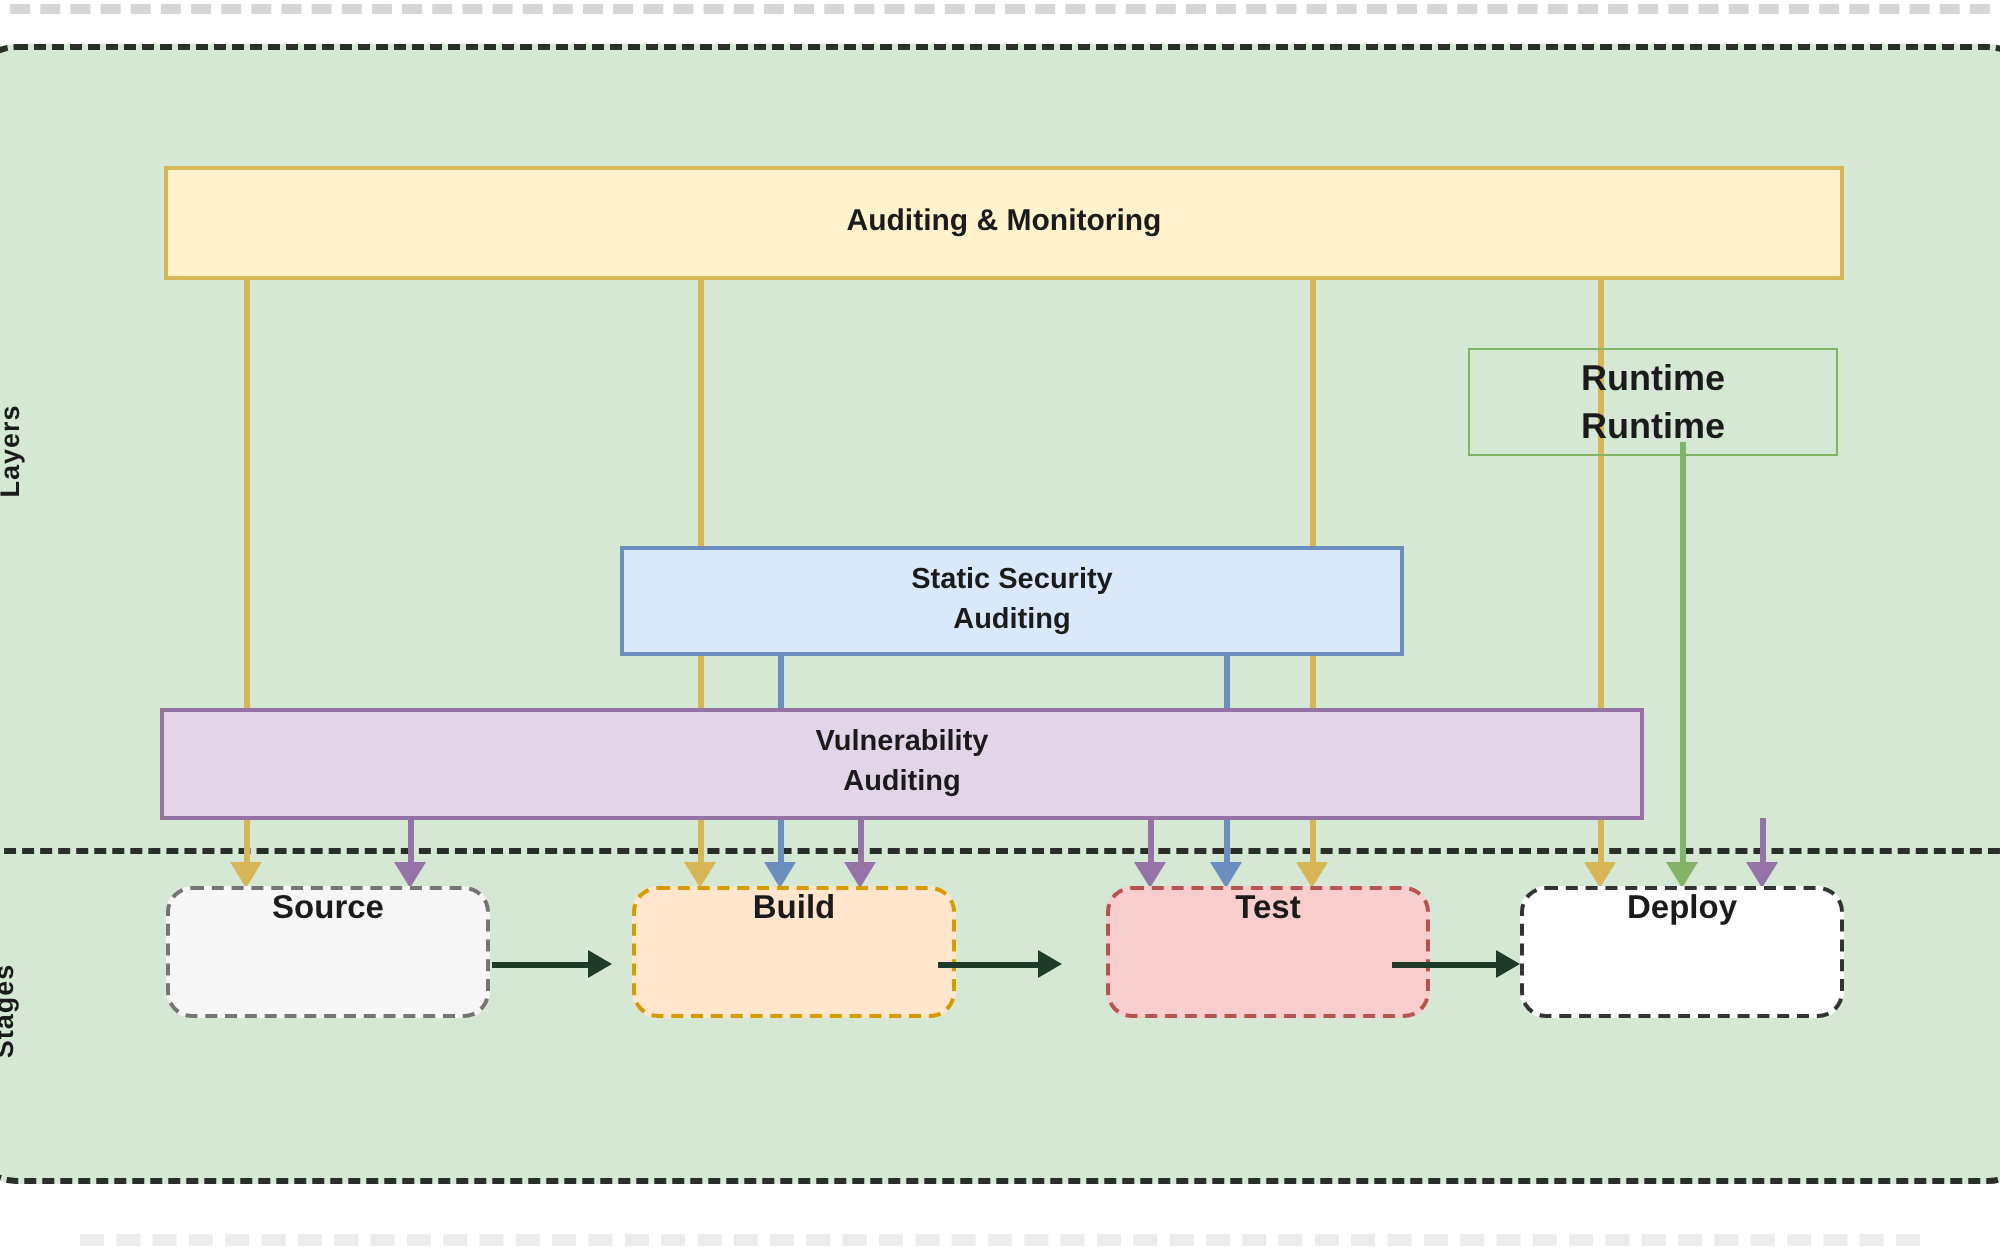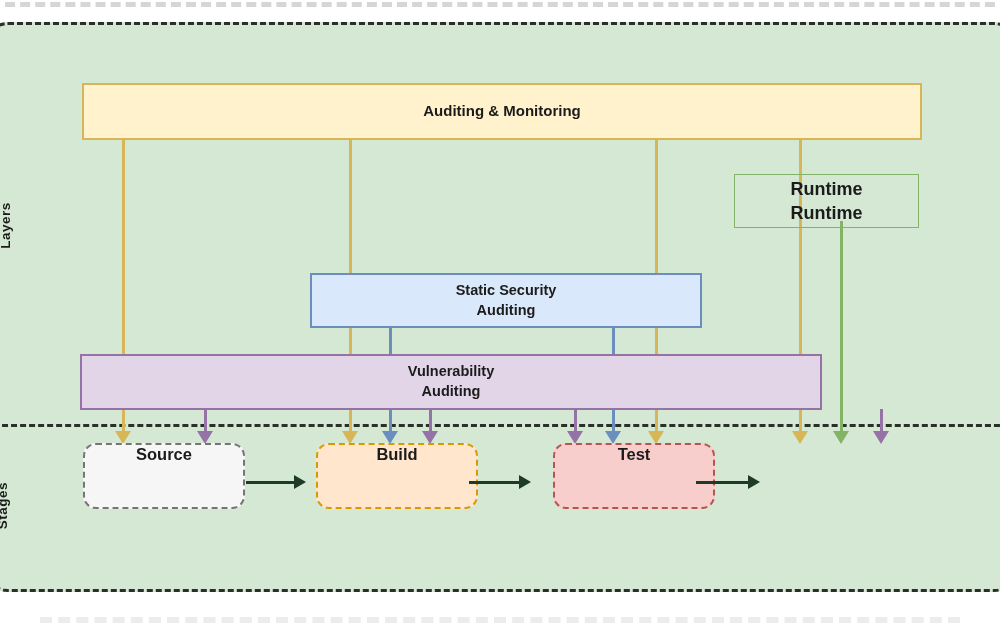--- a/index.html
+++ b/index.html
@@ -145,20 +145,23 @@
 
   <div class="abs stage-box stage-source">
     <span>Source</span>
   </div>
   <div class="abs stage-box stage-build">
     <span>Build</span>
   </div>
   <div class="abs stage-box stage-test">
     <span>Test</span>
   </div>
+  <div class="abs stage-box stage-deploy">
+    <span>Deploy</span>
+  </div>
 
   <div class="abs harrow" style="left:246px;width:48px;">
       <i class="head"></i>
     </div>
   <div class="abs harrow" style="left:469px;width:50px;">
       <i class="head"></i>
     </div>
   <div class="abs harrow" style="left:696px;width:52px;">
       <i class="head"></i>
     </div>

